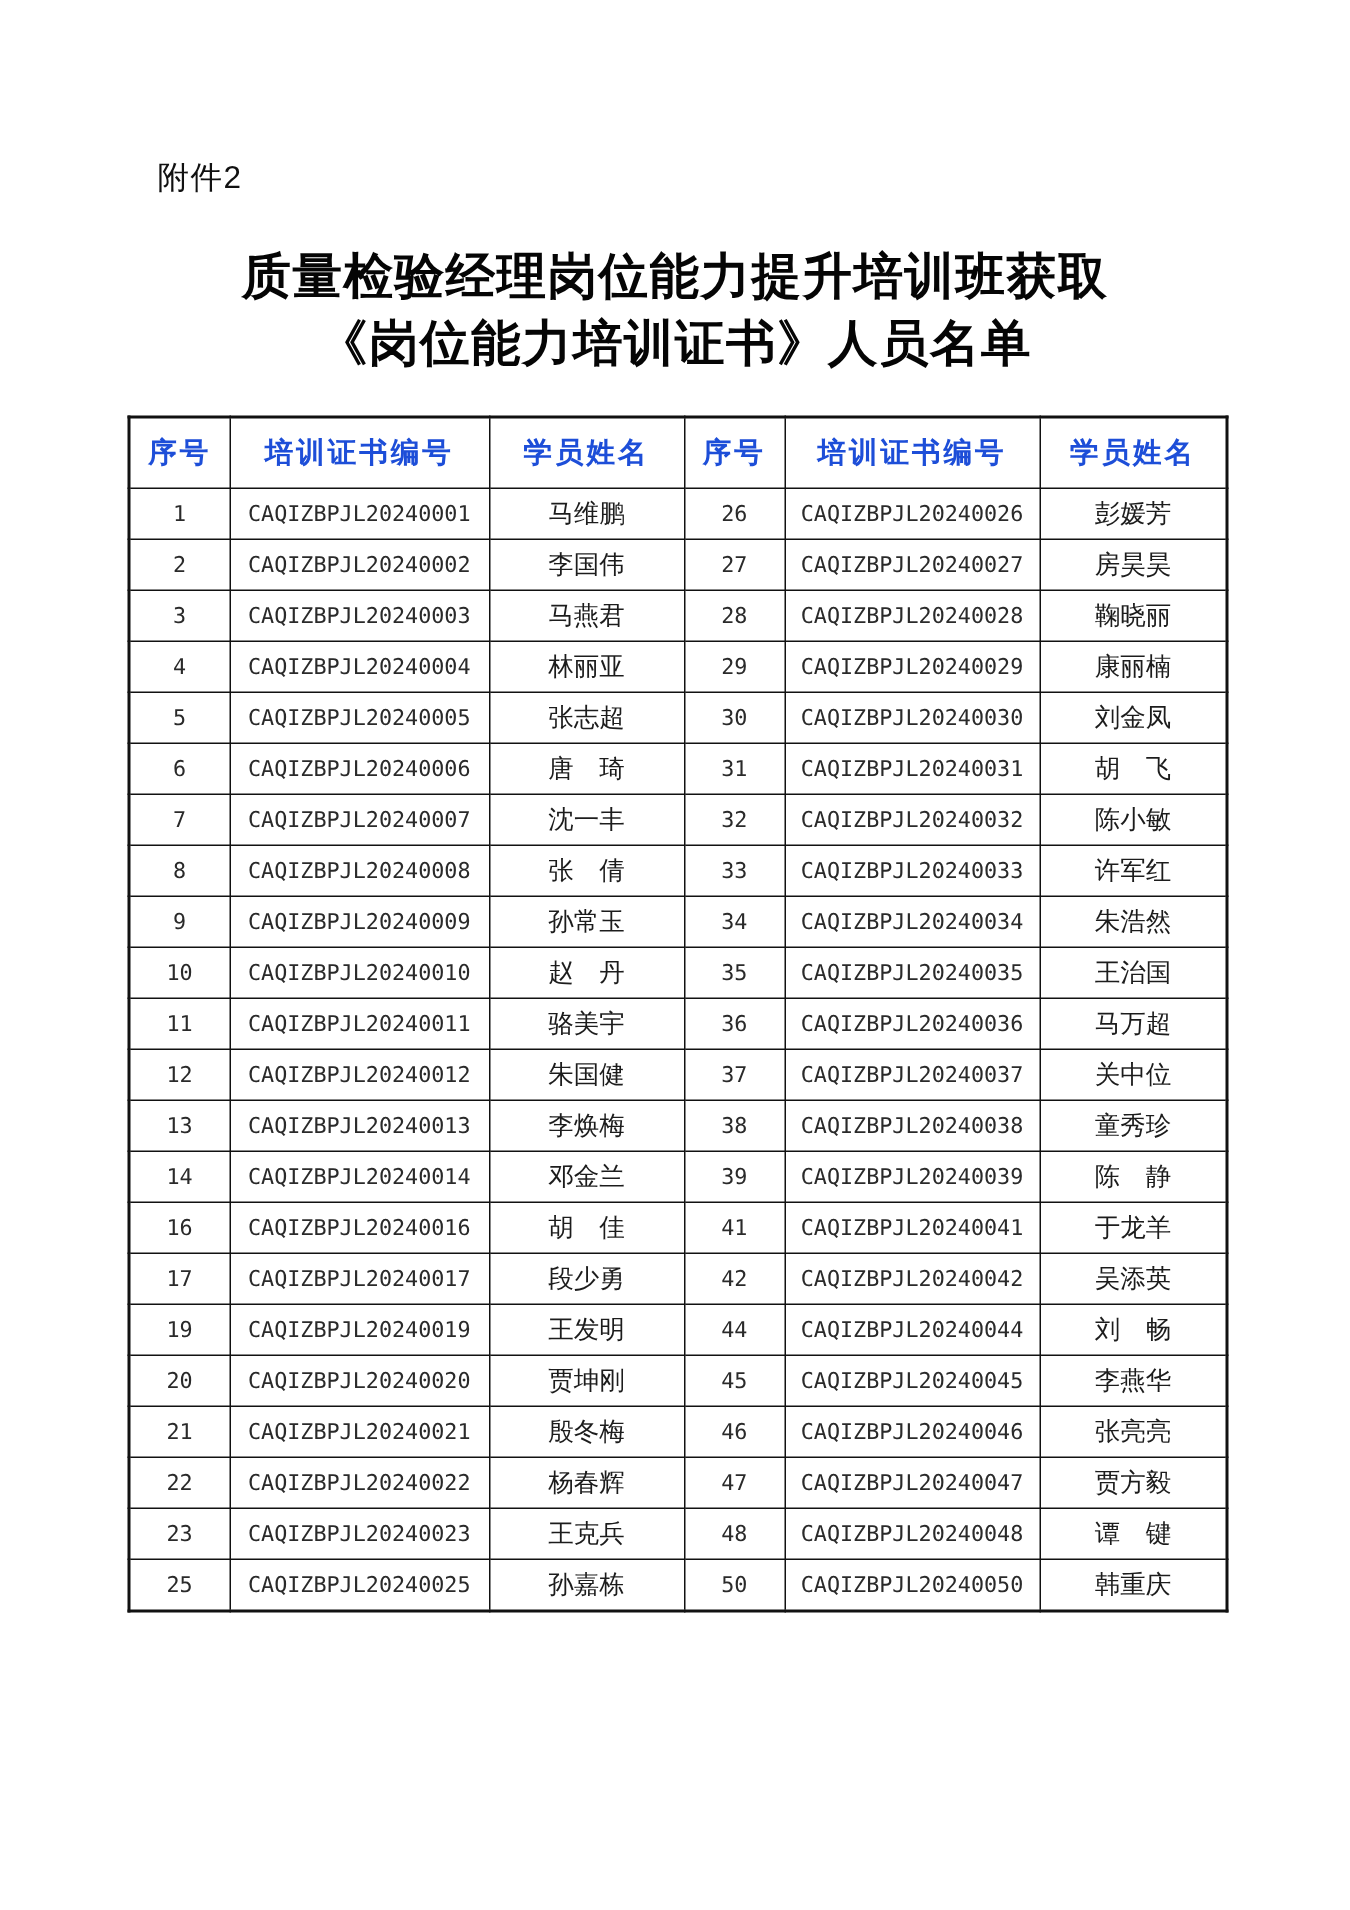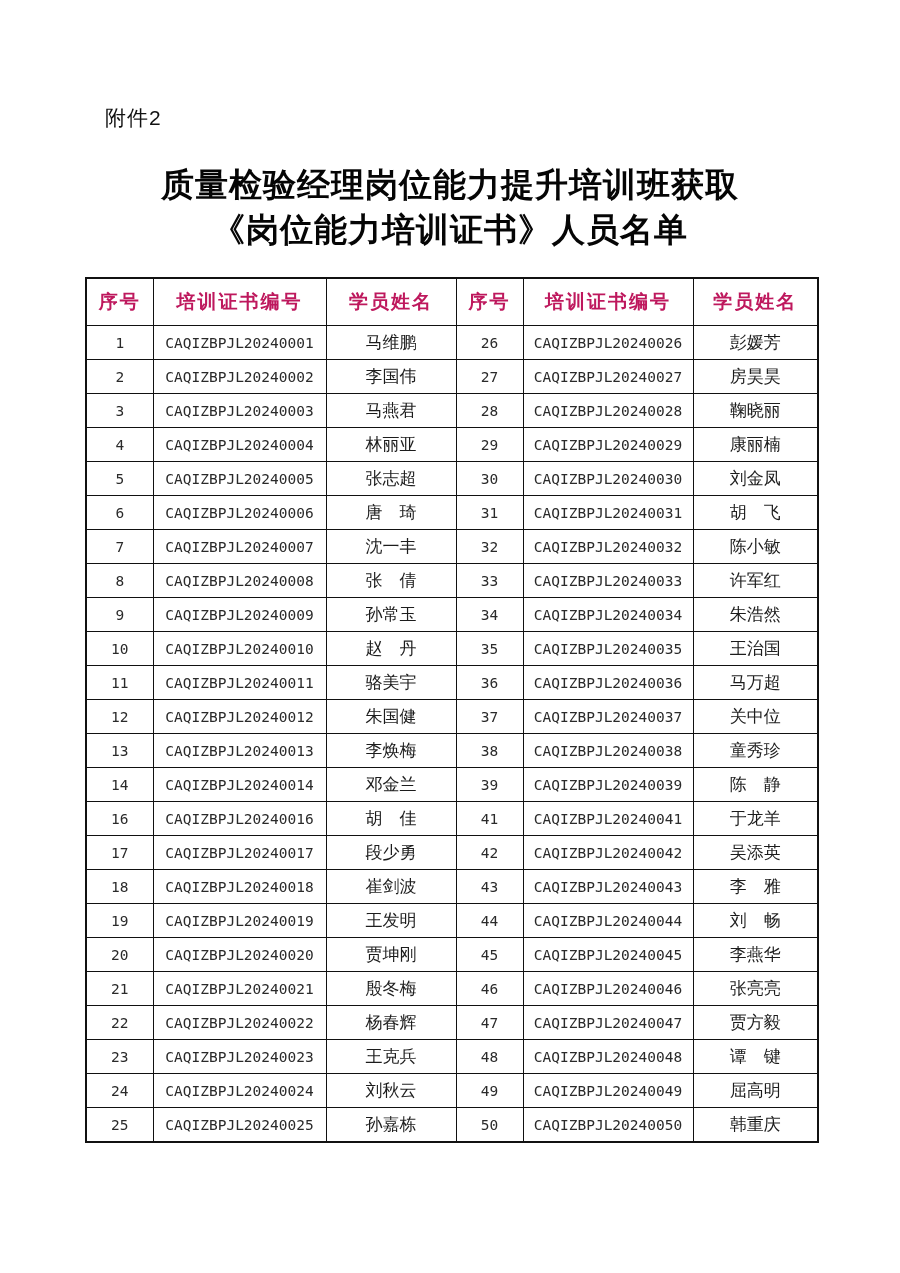--- a/index.html
+++ b/index.html
@@ -54,21 +54,21 @@
     vertical-align: middle;
     padding: 0;
     overflow: hidden;
     white-space: nowrap;
   }
   table.roster thead th {
     height: 46px;
     font-size: 19px;
     font-weight: bold;
     letter-spacing: 2px;
-    color: #be185d;
+    color: #1d4ed8;
     font-family: "Liberation Serif", serif;
   }
   table.roster tbody td {
     height: 33px;
     color: #222222;
   }
   table.roster tbody td.num,
   table.roster tbody td.cert {
     font-family: "DejaVu Sans Mono", monospace;
     font-size: 14.5px;
@@ -246,28 +246,20 @@
         </tr>
         <tr>
           <td class="num">17</td>
           <td class="cert">CAQIZBPJL20240017</td>
           <td class="name">段少勇</td>
           <td class="num">42</td>
           <td class="cert">CAQIZBPJL20240042</td>
           <td class="name">吴添英</td>
         </tr>
         <tr>
-          <td class="num">18</td>
-          <td class="cert">CAQIZBPJL20240018</td>
-          <td class="name">崔剑波</td>
-          <td class="num">43</td>
-          <td class="cert">CAQIZBPJL20240043</td>
-          <td class="name">李　雅</td>
-        </tr>
-        <tr>
           <td class="num">19</td>
           <td class="cert">CAQIZBPJL20240019</td>
           <td class="name">王发明</td>
           <td class="num">44</td>
           <td class="cert">CAQIZBPJL20240044</td>
           <td class="name">刘　畅</td>
         </tr>
         <tr>
           <td class="num">20</td>
           <td class="cert">CAQIZBPJL20240020</td>
@@ -294,28 +286,20 @@
         </tr>
         <tr>
           <td class="num">23</td>
           <td class="cert">CAQIZBPJL20240023</td>
           <td class="name">王克兵</td>
           <td class="num">48</td>
           <td class="cert">CAQIZBPJL20240048</td>
           <td class="name">谭　键</td>
         </tr>
         <tr>
-          <td class="num">24</td>
-          <td class="cert">CAQIZBPJL20240024</td>
-          <td class="name">刘秋云</td>
-          <td class="num">49</td>
-          <td class="cert">CAQIZBPJL20240049</td>
-          <td class="name">屈高明</td>
-        </tr>
-        <tr>
           <td class="num">25</td>
           <td class="cert">CAQIZBPJL20240025</td>
           <td class="name">孙嘉栋</td>
           <td class="num">50</td>
           <td class="cert">CAQIZBPJL20240050</td>
           <td class="name">韩重庆</td>
         </tr>
       </tbody>
   </table>
 

